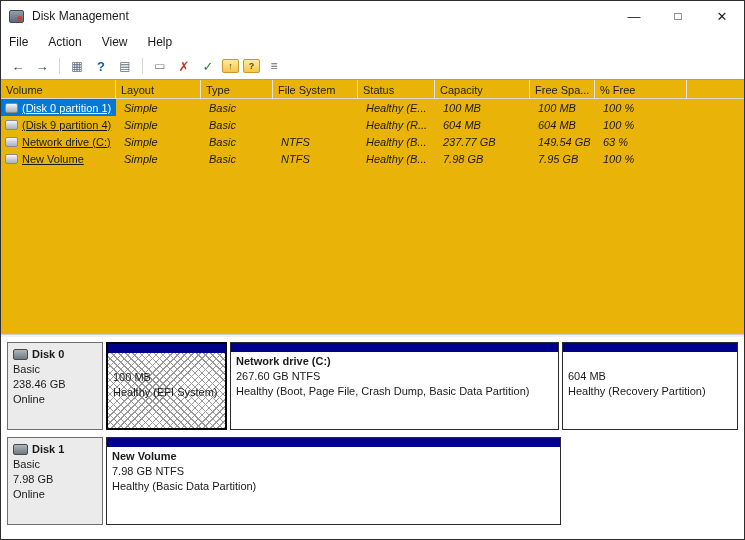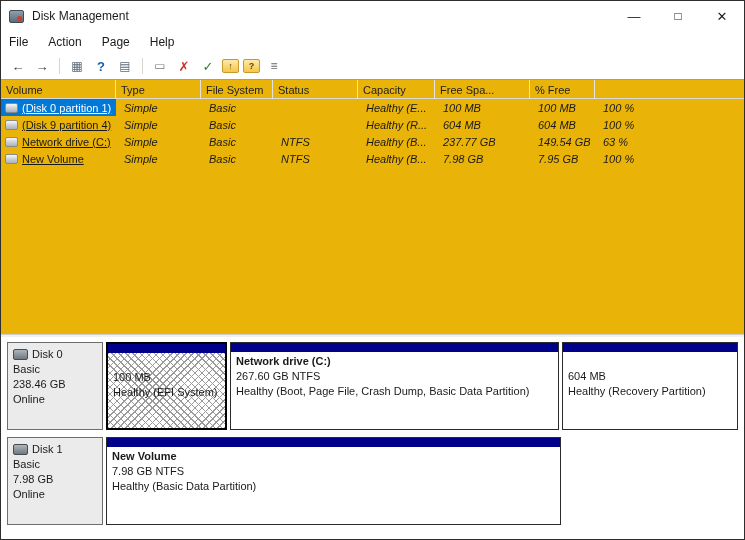--- a/index.html
+++ b/index.html
@@ -48,21 +48,21 @@
   .vol-cell.selected { background:var(--selection); color:#fff; }
   .vol-icon { width:13px; height:10px; border:1px solid #8a8a8a; border-radius:2px; background:linear-gradient(#f7f7f7,#c9ced4 55%,#aab2ba); display:inline-block; margin:0 4px 0 2px; flex:0 0 auto; }
 
   
   .splitter { flex:0 0 3px; background:#f0f0f0; border-top:1px solid #cfcfcf; }
 
   
   .graph-pane { flex:1; background:#fff; padding:5px 6px 0 6px; overflow:hidden; }
   .disk-row { display:flex; height:88px; margin-bottom:7px; }
   .disk-label { flex:0 0 96px; background:#ebebeb; border:1px solid #6e6e6e; padding:4px 5px; font-size:11px; line-height:15px; }
-  .disk-name-line { display:flex; align-items:center; font-weight:normal; }
+  .disk-name-line { display:flex; align-items:center; font-weight:bold; }
   .disk-icon { width:15px; height:11px; border:1px solid #4a4a4a; border-radius:2px; background:linear-gradient(#aeb6bd,#70797f); margin-right:4px; flex:0 0 auto; }
   .partitions { flex:1; display:flex; margin-left:3px; gap:3px; }
   .partition { border:1px solid #2b2b2b; background:#fff; display:flex; flex-direction:column; }
   .partition.selected-part { border:2px solid #000; }
   .part-bar { flex:0 0 9px; background:var(--partition-bar); }
   .part-body { flex:1; padding:2px 5px; font-size:11px; line-height:15px; background:#fff; }
   .part-body.hatched { background-color:#fff; background-image:
       repeating-linear-gradient(45deg, var(--hatch-line) 0 1px, transparent 1px 5px),
       repeating-linear-gradient(135deg, var(--hatch-line) 0 1px, transparent 1px 5px); }
   .part-title { font-weight:bold; min-height:15px; white-space:nowrap; overflow:hidden; }
@@ -78,21 +78,21 @@
     <span class="title-text">Disk Management</span>
     <span class="tb-spacer"></span>
     <span class="win-btn">—</span>
     <span class="win-btn max">□</span>
     <span class="win-btn">✕</span>
   </div>
 
   <div class="menubar">
     <span class="menu-item">File</span>
     <span class="menu-item">Action</span>
-    <span class="menu-item">Page</span>
+    <span class="menu-item">View</span>
     <span class="menu-item">Help</span>
   </div>
 
   <div class="toolbar">
     <span class="tb-icon tb-arrow">←</span>
     <span class="tb-icon tb-arrow">→</span>
     <span class="tb-sep"></span>
     <span class="tb-icon tb-grid">▦</span>
     <span class="tb-icon tb-help">?</span>
     <span class="tb-icon tb-grid">▤</span>
@@ -103,20 +103,21 @@
     <span class="tb-icon tb-folder">↑</span>
     <span class="tb-icon tb-folder">?</span>
     <span class="tb-icon tb-props">≡</span>
   </div>
 
   <div class="chrome-divider"></div>
 
   <div class="list-pane">
     <div class="lv-header lv-grid">
       <div class="hcell">Volume</div>
+      <div class="hcell">Layout</div>
       <div class="hcell">Type</div>
       <div class="hcell">File System</div>
       <div class="hcell">Status</div>
       <div class="hcell">Capacity</div>
       <div class="hcell">Free Spa...</div>
       <div class="hcell">% Free</div>
       <div class="hcell c-fill"></div>
     </div>
 
     <div class="lv-row lv-grid">

